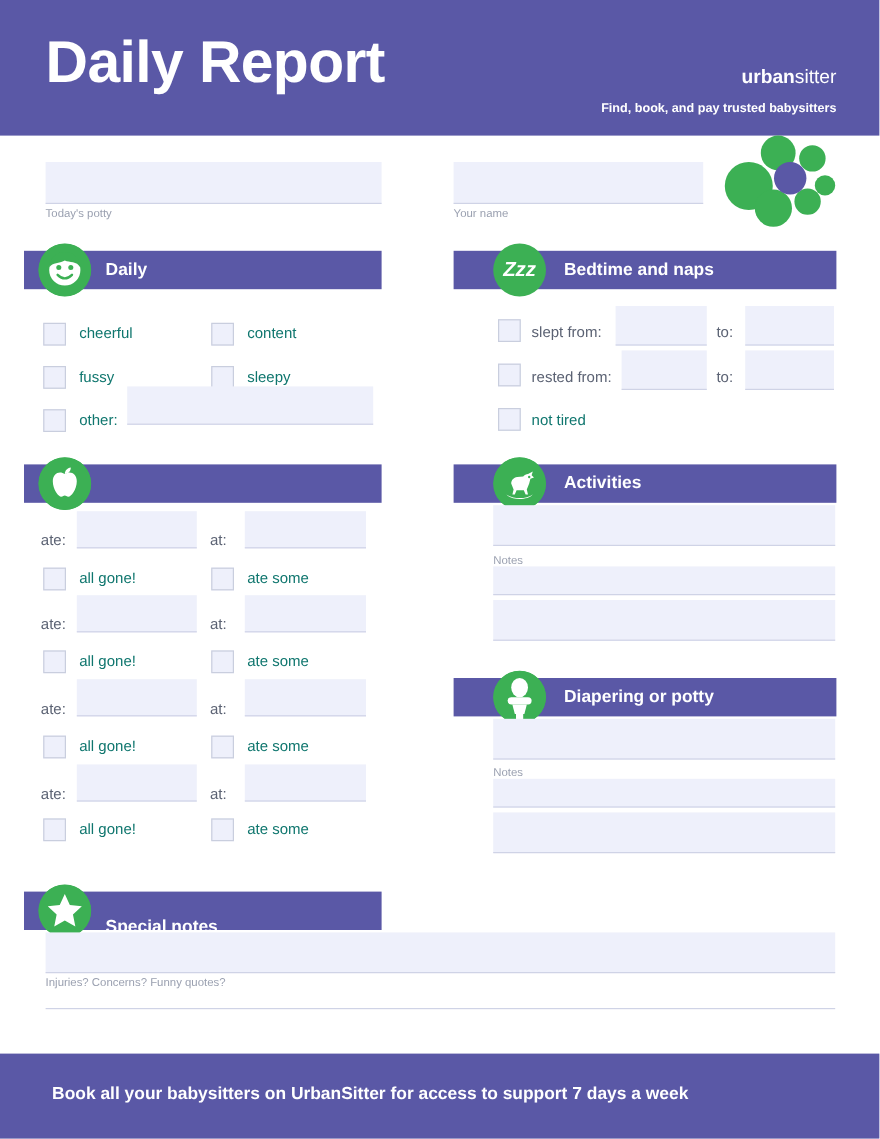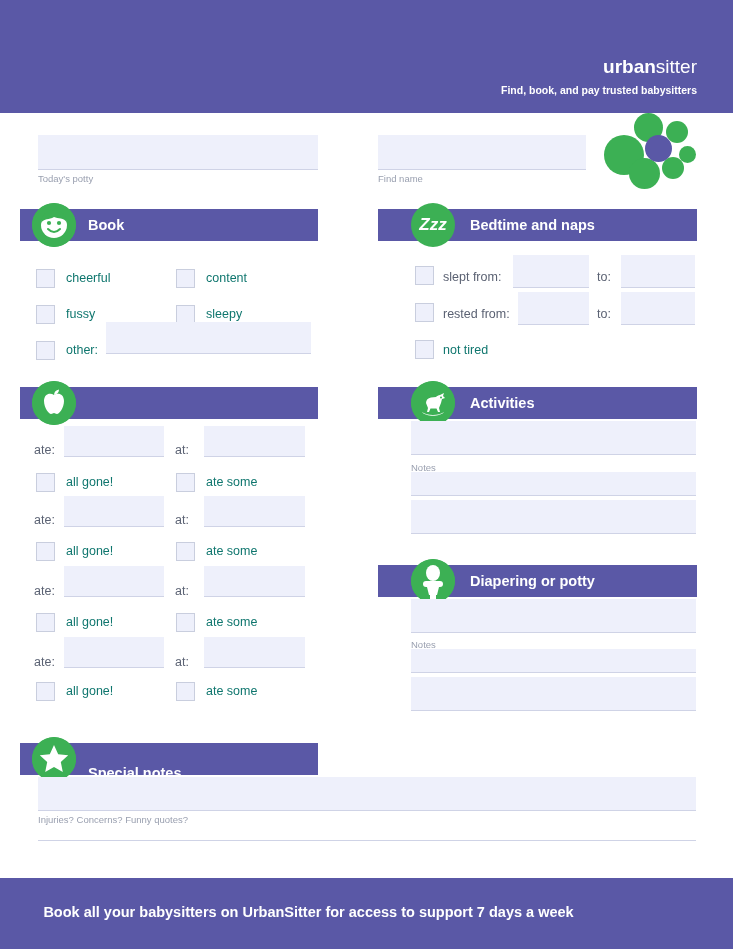--- a/index.html
+++ b/index.html
@@ -18,21 +18,21 @@
     width: 733px; height: 113px;
     background: #5a58a6;
   }
   .header-title {
     position: absolute; left: 38px; top: 24px;
     font-size: 49px; font-weight: bold;
     color: #ffffff; letter-spacing: -0.5px;
   }
   .brand {
     position: absolute; right: 36px; top: 57px;
-    font-size: 19px; color: #ffffff;
+    font-size: 16px; color: #ffffff;
     text-align: right; line-height: 1;
   }
   .brand b { font-weight: bold; }
   .brand span.light { font-weight: normal; }
   .tagline {
     position: absolute; right: 36px; top: 84px;
     font-size: 10.5px; font-weight: bold; color: #ffffff;
     text-align: left;
   }
 
@@ -110,52 +110,53 @@
   .footer-text {
     position: absolute; width: 617px; top: 26px;
     text-align: center; color: #ffffff;
     font-size: 14.5px; font-weight: bold;
   }
 </style>
 </head>
 <body>
 
 <div class="header">
+  <div class="header-title">Daily Report</div>
   <div class="brand"><b>urban</b><span class="light">sitter</span></div>
   <div class="tagline">Find, book, and pay trusted babysitters</div>
 </div>
 
 <div class="logo-mark">
   <i class="lg-a"></i>
   <i class="lg-b"></i>
   <i class="lg-c"></i>
   <i class="lg-d"></i>
   <i class="lg-e"></i>
   <i class="lg-f"></i>
   <i class="lg-mid"></i>
 </div>
 
 <div class="field-box" style="left:38px; top:135px; width:280px; height:35px;"></div>
 <div class="field-caption" style="left:38px; top:173px;">Today's potty</div>
 
 <div class="field-box" style="left:378px; top:135px; width:208px; height:35px;"></div>
-<div class="field-caption" style="left:378px; top:173px;">Find name</div>
+<div class="field-caption" style="left:378px; top:173px;">Your name</div>
 
 <div class="sec-bar" style="left:20px; top:209px; width:298px;"></div>
 <div class="sec-icon" style="left:32px; top:203px;">
   <svg width="44" height="44" viewBox="0 0 44 44">
     <circle cx="22" cy="22" r="22" fill="#3cb054"></circle>
     <path d="M22 9 a13 13 0 0 1 13 13 a13 13 0 0 1 -26 0 a13 13 0 0 1 13 -13 z" fill="#ffffff"></path>
     <path d="M9 20 a13 13 0 0 1 26 0 c-3 -6 -9 -4 -13 -6 c-5 3 -10 1 -13 6 z" fill="#3cb054"></path>
     <circle cx="17" cy="20" r="2.1" fill="#3cb054"></circle>
     <circle cx="27" cy="20" r="2.1" fill="#3cb054"></circle>
     <path d="M16 26 q6 6 12 0" stroke="#3cb054" stroke-width="2" fill="none" stroke-linecap="round"></path>
   </svg>
 </div>
-<div class="sec-title" style="left:88px; top:209px;">Book</div>
+<div class="sec-title" style="left:88px; top:209px;">Daily</div>
 
 <div class="cbox" style="left:36px; top:269px;"></div>
 <div class="lbl" style="left:66px; top:269px;">cheerful</div>
 <div class="cbox" style="left:176px; top:269px;"></div>
 <div class="lbl" style="left:206px; top:269px;">content</div>
 
 <div class="cbox" style="left:36px; top:305px;"></div>
 <div class="lbl" style="left:66px; top:305px;">fussy</div>
 <div class="cbox" style="left:176px; top:305px;"></div>
 <div class="lbl" style="left:206px; top:305px;">sleepy</div>

